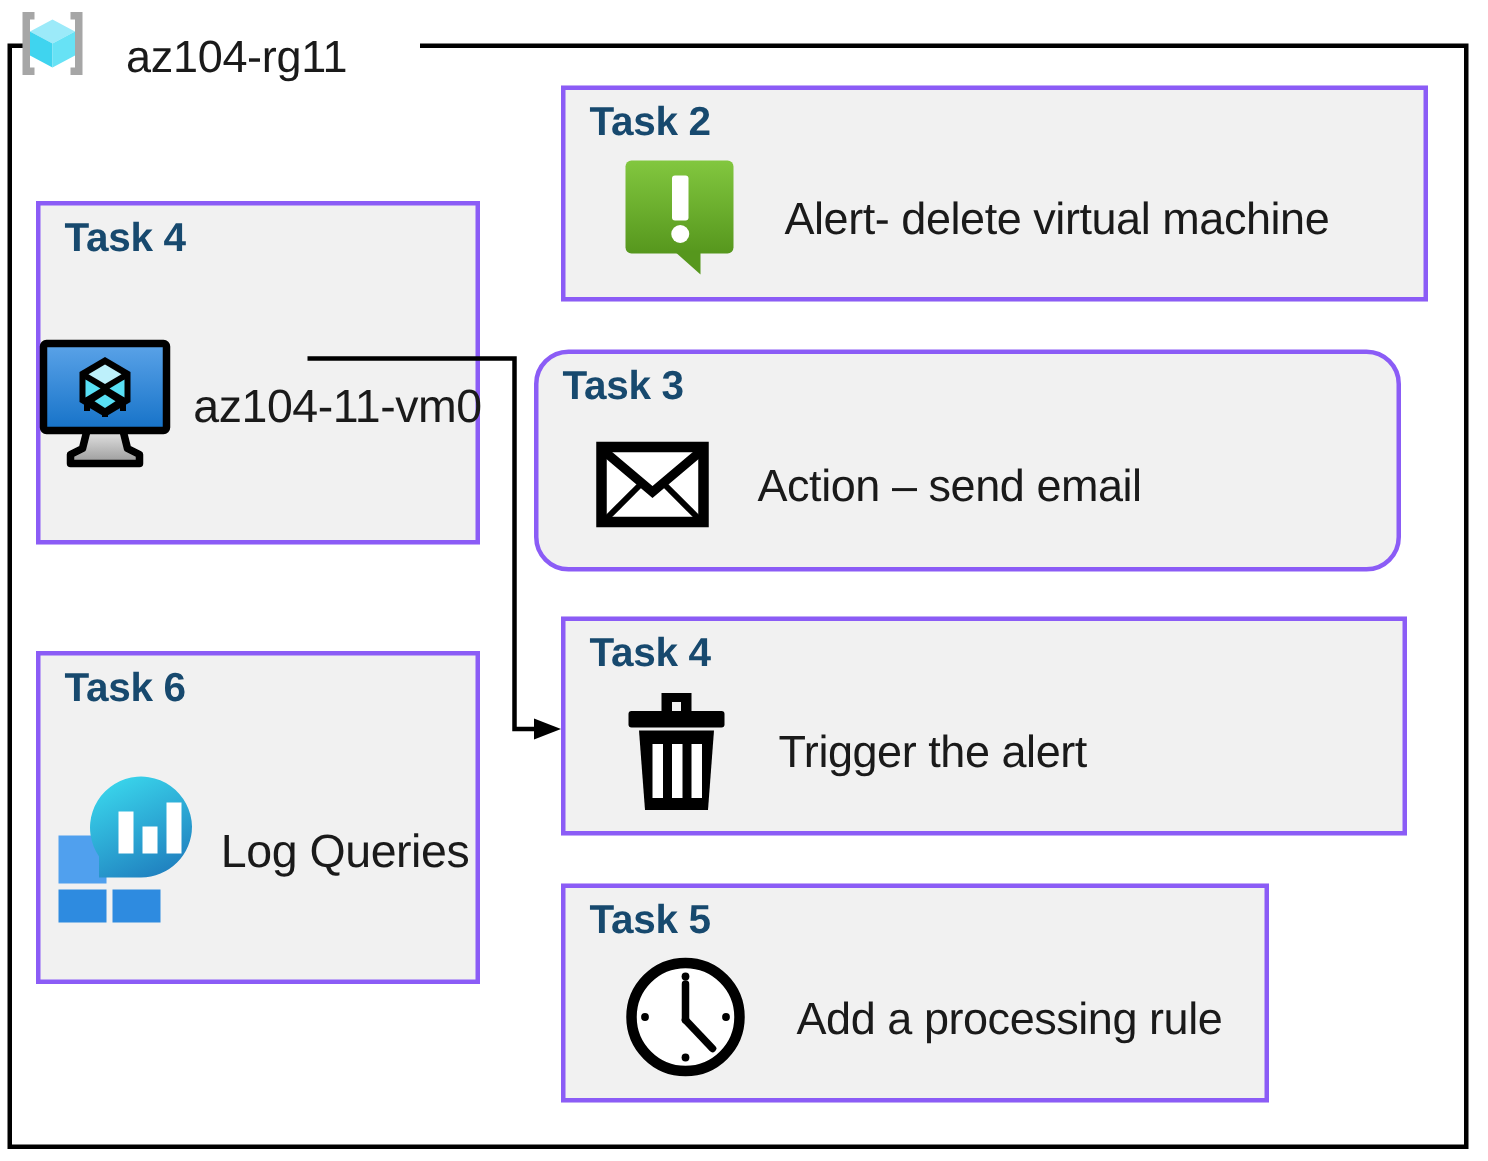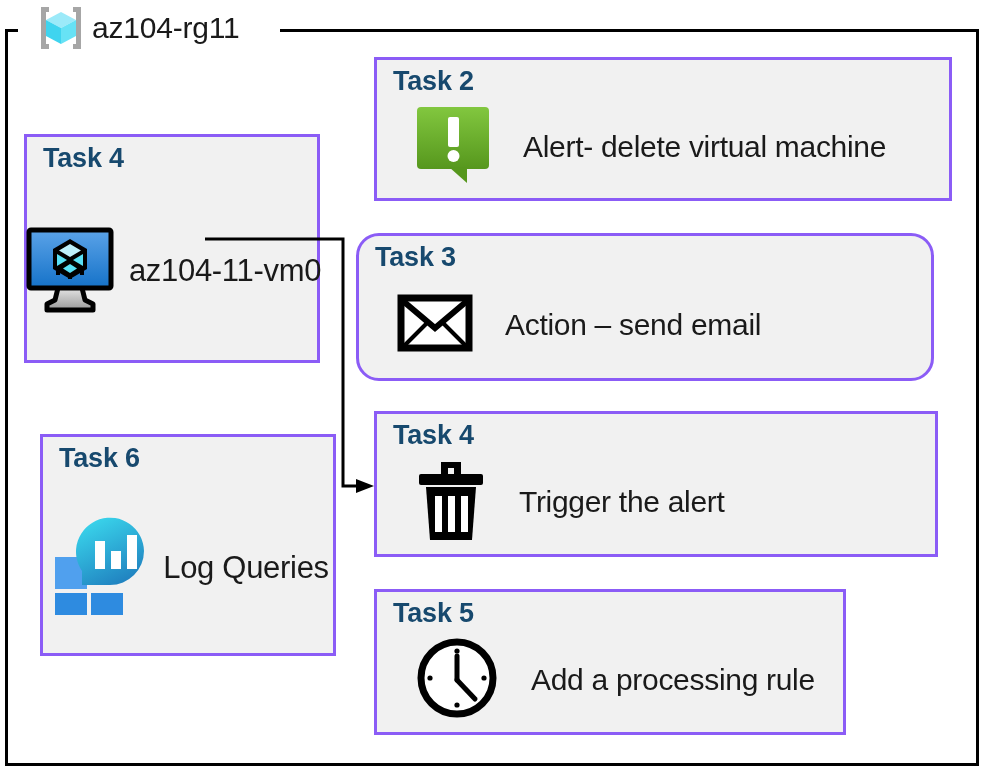--- a/index.html
+++ b/index.html
@@ -37,26 +37,26 @@
     position: absolute;
     left: 18px;
     top: 14px;
     width: 262px;
     height: 32px;
     background: #ffffff;
   }
 
   .rg-header {
     position: absolute;
-    left: 32px;
+    left: 6px;
     top: 2px;
     height: 52px;
     display: flex;
-    align-items: center;
-    gap: 2px;
+    align-items: flex-end;
+    gap: 20px;
   }
   .rg-icon {
     width: 58px;
     height: 50px;
     display: block;
   }
   .rg-title {
     font-size: 30px;
     color: #1a1a1a;
     line-height: 1;
@@ -189,21 +189,21 @@
             <rect x="-14" y="10" width="4" height="6" fill="#000"></rect>
             <rect x="10" y="10" width="4" height="6" fill="#000"></rect>
             <rect x="-2" y="14" width="4" height="6" fill="#000"></rect>
           </g>
         </svg>
       </span>
       <span class="card-text">az104-11-vm0</span>
     </div>
   </div>
 
-  <div class="card card-v" id="task-6" style="left:24px; top:434px; width:296px; height:222px;margin-left:16px;">
+  <div class="card card-v" id="task-6" style="left:24px; top:434px; width:296px; height:222px;">
     <div class="card-title">Task 6</div>
     <div class="stack">
       <span class="ico">
         <svg viewBox="0 0 104 100" width="104" height="100" aria-hidden="true">
           <defs>
             <linearGradient id="logCircle" x1="0.25" y1="0" x2="0.75" y2="1">
               <stop offset="0" stop-color="#3ad6ec"></stop>
               <stop offset="1" stop-color="#1f7ebe"></stop>
             </linearGradient>
           </defs>

